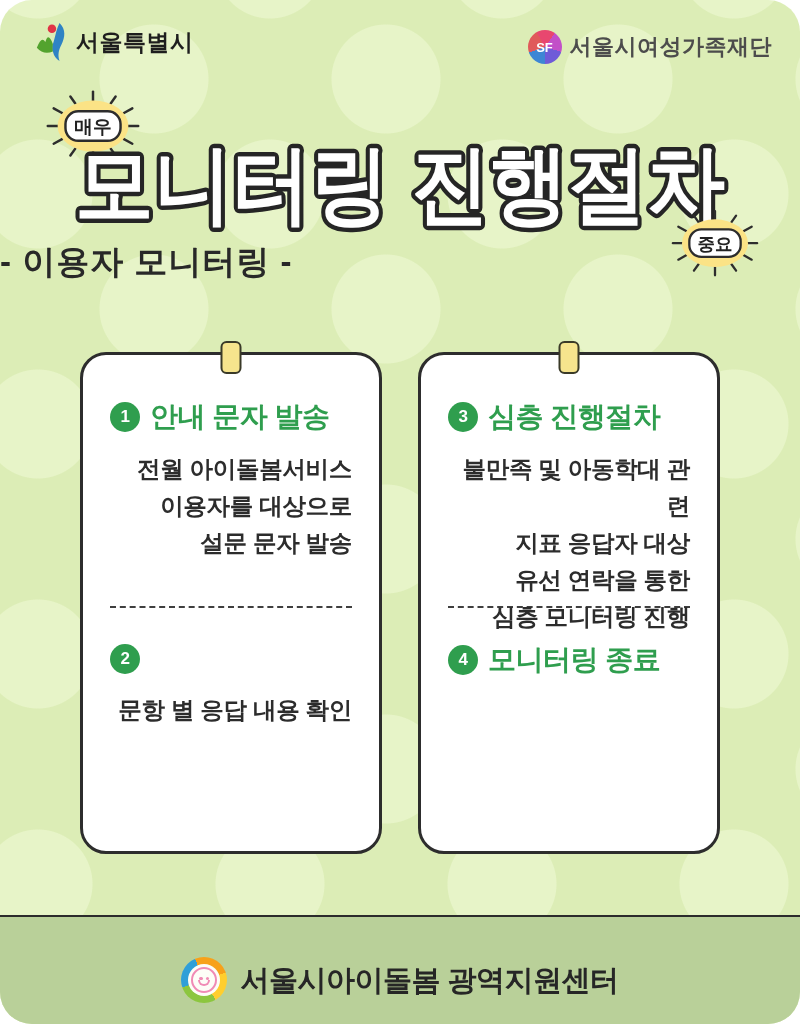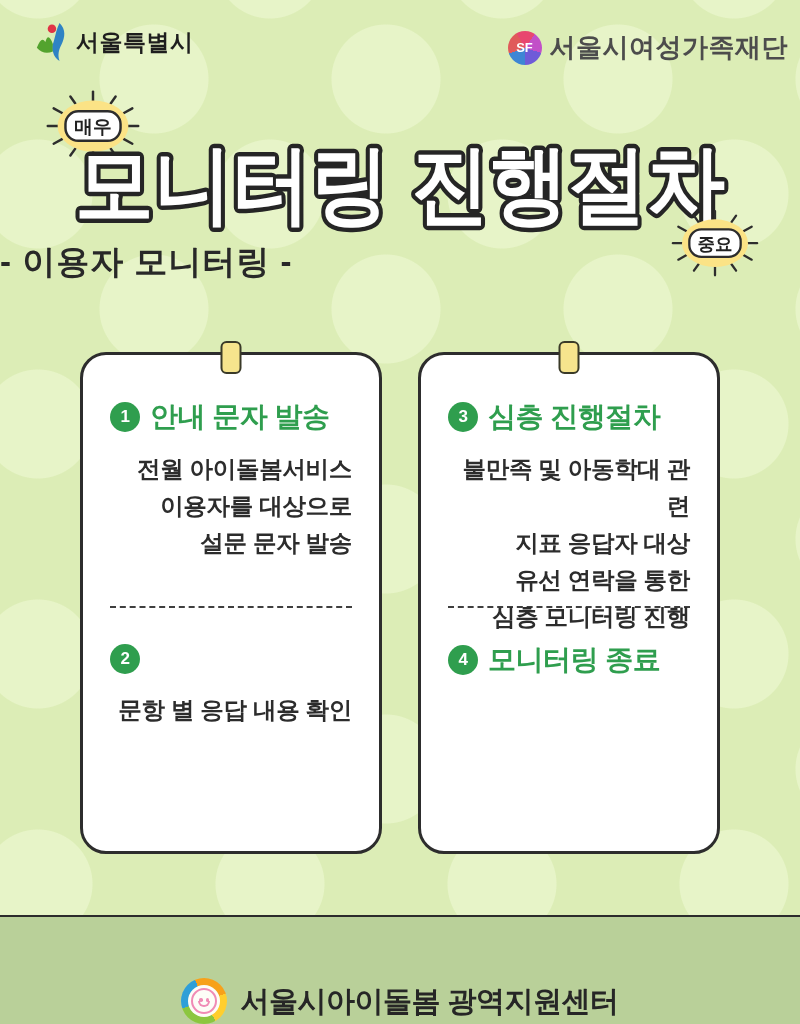--- a/index.html
+++ b/index.html
@@ -9,28 +9,29 @@
     color:#2b2b2b;
   }
   .page{
     position:relative; width:800px; height:1024px; overflow:hidden;
     background-color:#dcedb6;
     background-image:
       radial-gradient(circle, #e7f4c8 54px, rgba(231,244,200,0) 55px),
       radial-gradient(circle, #e7f4c8 54px, rgba(231,244,200,0) 55px);
     background-size:232px 230px;
     background-position:38px -36px, 154px 79px;
+    border-radius:32px;
   }
 
   
   .brand{ position:absolute; display:flex; align-items:center; gap:8px; }
   .brand-seoul{ left:34px; top:22px; }
   .brand-seoul .label{ font-size:23px; font-weight:700; color:#1e1e1e; letter-spacing:.5px; }
-  .brand-foundation{ right:12px; top:30px; }
-  .brand-foundation .label{ font-size:26px; font-weight:600; color:#4c4c4c; letter-spacing:.5px;text-align:center; }
+  .brand-foundation{ right:28px; top:30px; }
+  .brand-foundation .label{ font-size:22px; font-weight:600; color:#4c4c4c; letter-spacing:.5px;text-align:center; }
   .sf-icon{
     width:34px; height:34px; border-radius:50%;
     background:conic-gradient(from -30deg,#e8476f 0 18%,#c24fc8 18% 38%,#6f5bd8 38% 58%,#3e86d4 58% 78%,#e05a5a 78% 100%);
     display:flex; align-items:center; justify-content:center;
     color:#fff; font-size:13px; font-weight:800;
   }
 
   
   .title-svg{ position:absolute; left:0; top:116px; }
   .badge{ position:absolute; }
@@ -70,21 +71,21 @@
   .step-body{
     font-size:23.5px; font-weight:600; color:#2c2c2c;
     line-height:37px; white-space:pre-line; padding-left:4px; letter-spacing:-.3px;text-align:right;
   }
   .divider{ border-top:2.5px dashed #3f3f3f; margin:0 0 36px; }
 
   
   .footer{
     position:absolute; left:0; top:915px; width:800px; height:109px;
     background:#b9d099; border-top:2.5px solid #2b2b2b;
-    display:flex; justify-content:center; align-items:flex-end;
+    display:flex; justify-content:center; align-items:center;
     gap:13px; padding-top:18px;
   }
   .f-logo{ position:relative; width:46px; height:46px; border-radius:50%;
     background:conic-gradient(from 150deg,#8cc63f 0 28%,#2f9fd8 28% 52%,#f7a11a 52% 78%,#ffce2e 78% 100%);
   }
   .f-inner{ position:absolute; inset:7px; background:#fdfdf7; border-radius:50%; }
   .f-face{ position:absolute; inset:3px; border:2px solid #f08bb5; border-radius:50%; }
   .f-eye{ position:absolute; width:3.5px; height:3.5px; background:#f08bb5; border-radius:50%; top:8px; }
   .f-eye.l{ left:6px; } .f-eye.r{ right:6px; }
   .f-mouth{ position:absolute; left:50%; transform:translateX(-50%); bottom:5px;

